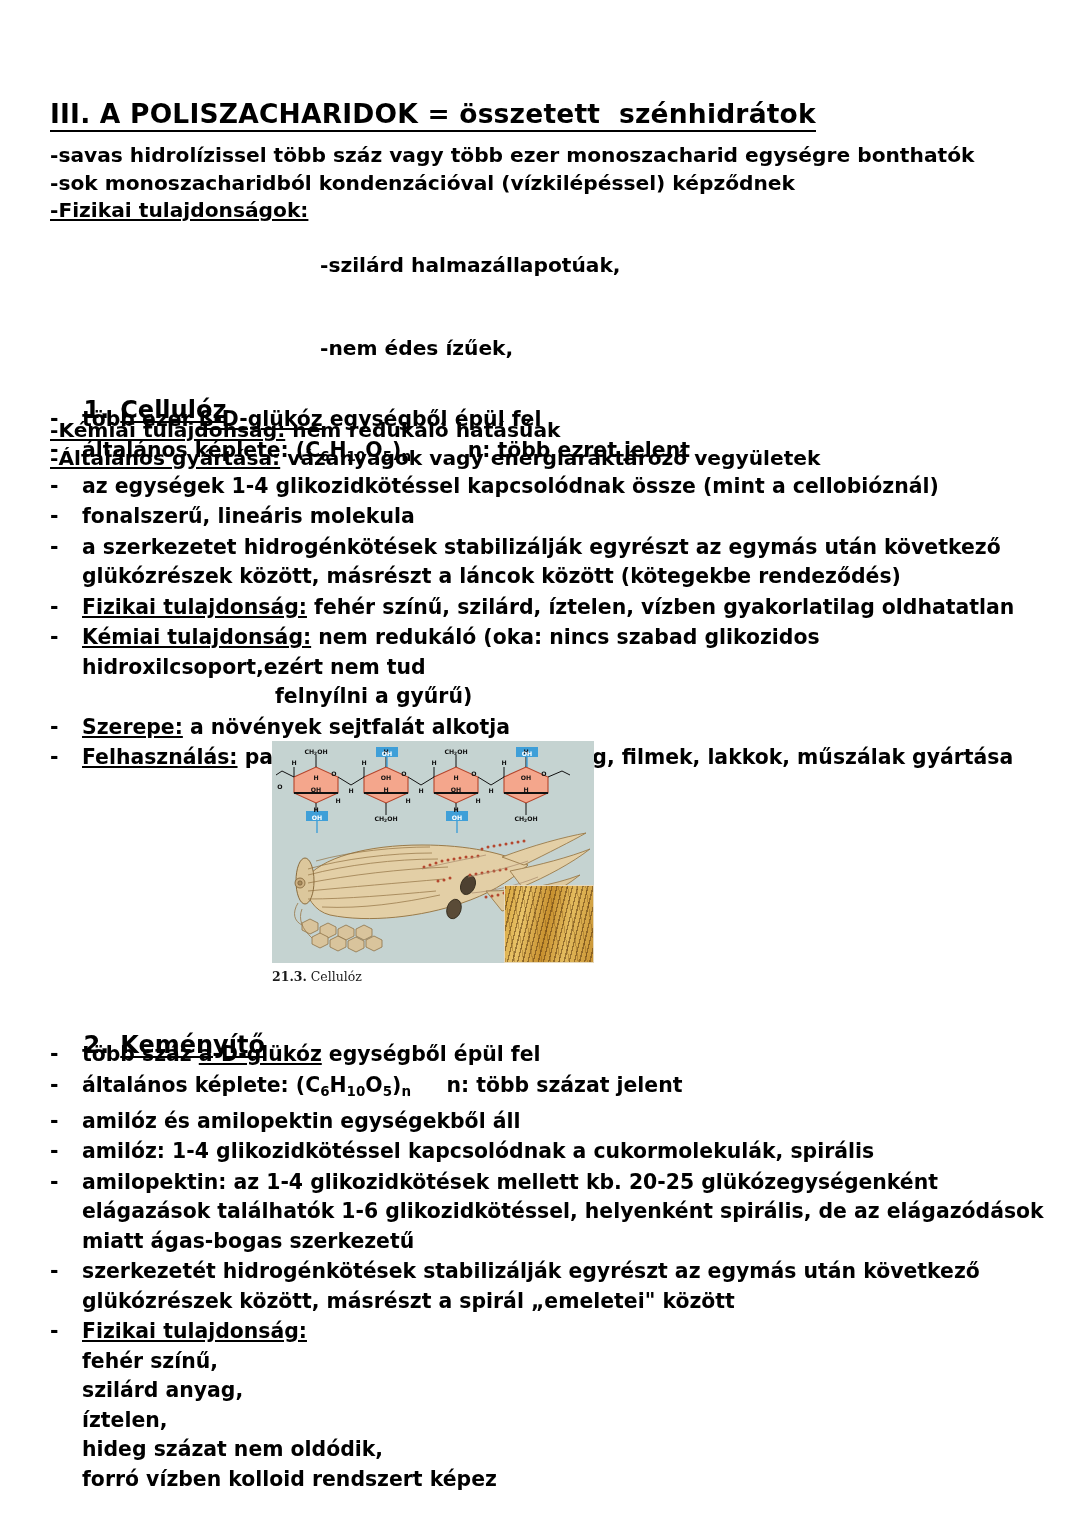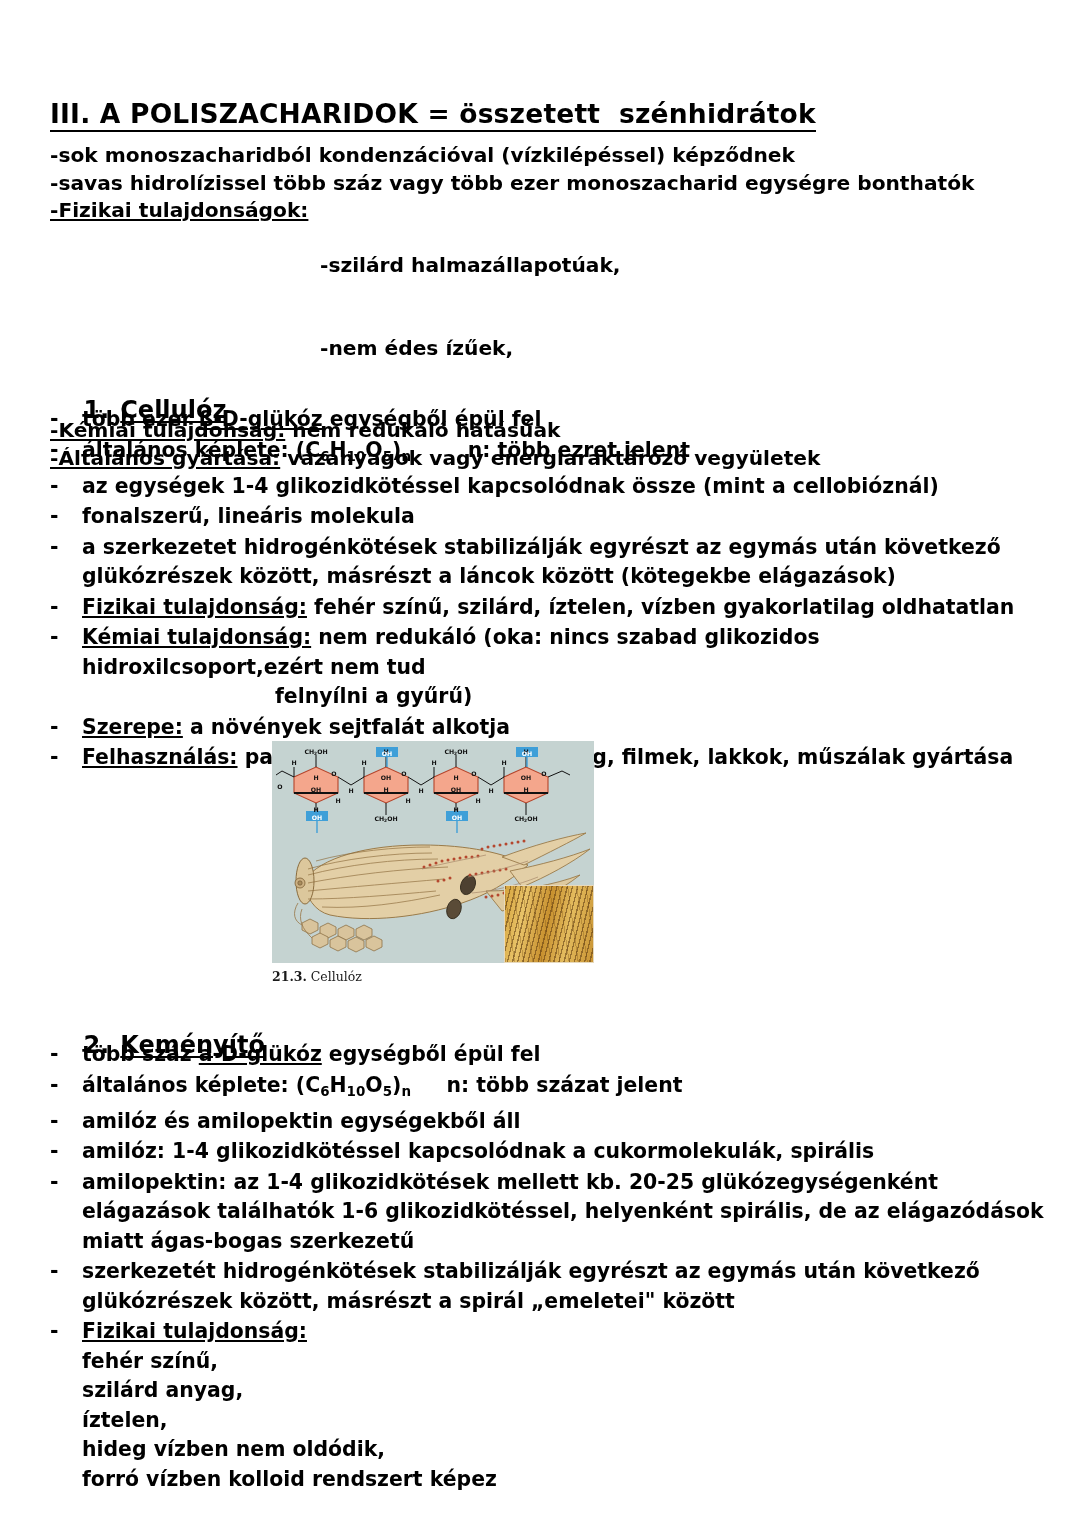--- a/index.html
+++ b/index.html
@@ -164,22 +164,22 @@
   }
 </style>
 </head>
 <body>
 
 <div class="page">
 
   <div class="doc-title">III. A POLISZACHARIDOK = összetett  szénhidrátok</div>
 
   <div class="intro">
+    <div class="intro-line">-savas hidrolízissel több száz vagy több ezer monoszacharid egységre bonthatók</div>
     <div class="intro-line">-sok monoszacharidból kondenzációval (vízkilépéssel) képződnek</div>
-    <div class="intro-line">-savas hidrolízissel több száz vagy több ezer monoszacharid egységre bonthatók</div>
 
     <div class="intro-pair">
       <div class="lab"><span class="u" id="iphyslab">-Fizikai tulajdonságok:</span></div>
       <div class="vals">
         <div>-szilárd halmazállapotúak,</div>
         <div>-nem édes ízűek,</div>
       </div>
     </div>
 
     <div class="intro-line"><span class="u" id="ichemlab">-Kémiai tulajdonság:</span><span> nem redukáló hatásúak</span></div>
@@ -207,21 +207,21 @@
       <span class="txt">az egységek 1-4 glikozidkötéssel kapcsolódnak össze (mint a cellobióznál)</span>
     </div>
 
     <div class="bitem">
       <span class="dash">-</span>
       <span class="txt">fonalszerű, lineáris molekula</span>
     </div>
 
     <div class="bitem">
       <span class="dash">-</span>
-      <span class="txt">a szerkezetet hidrogénkötések stabilizálják egyrészt az egymás után következő glükózrészek között, másrészt a láncok között (kötegekbe elágazások)</span>
+      <span class="txt">a szerkezetet hidrogénkötések stabilizálják egyrészt az egymás után következő glükózrészek között, másrészt a láncok között (kötegekbe rendeződés)</span>
     </div>
 
     <div class="bitem">
       <span class="dash">-</span>
       <span class="txt"><span class="u">Fizikai tulajdonság:</span><span> fehér színű, szilárd, íztelen, vízben gyakorlatilag oldhatatlan</span></span>
     </div>
 
     <div class="bitem">
       <span class="dash">-</span>
       <span class="txt"><span class="u">Kémiai tulajdonság:</span><span> nem redukáló (oka: nincs szabad glikozidos hidroxilcsoport,ezért nem tud</span></span>
@@ -471,20 +471,20 @@
     </div>
 
     <div class="bitem">
       <span class="dash">-</span>
       <span class="txt sub-pair">
         <span class="slab"><span class="u" id="starchphyslab">Fizikai tulajdonság:</span></span>
         <span class="svals">
           <div>fehér színű,</div>
           <div>szilárd anyag,</div>
           <div>íztelen,</div>
-          <div>hideg vízben nem oldódik,</div>
+          <div>hideg százat nem oldódik,</div>
           <div>forró vízben kolloid rendszert képez</div>
         </span>
       </span>
     </div>
   </div>
 
 </div>
 
 </body></html>

